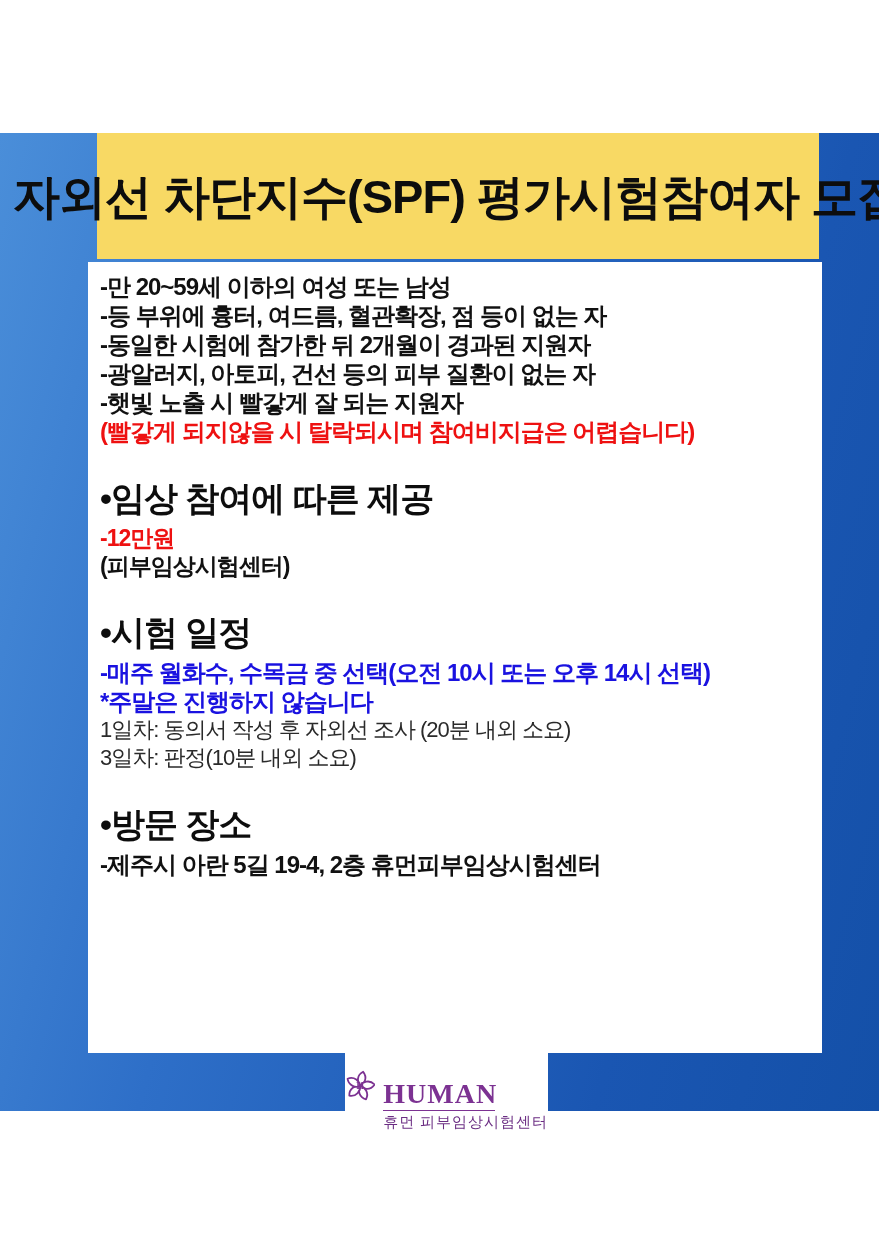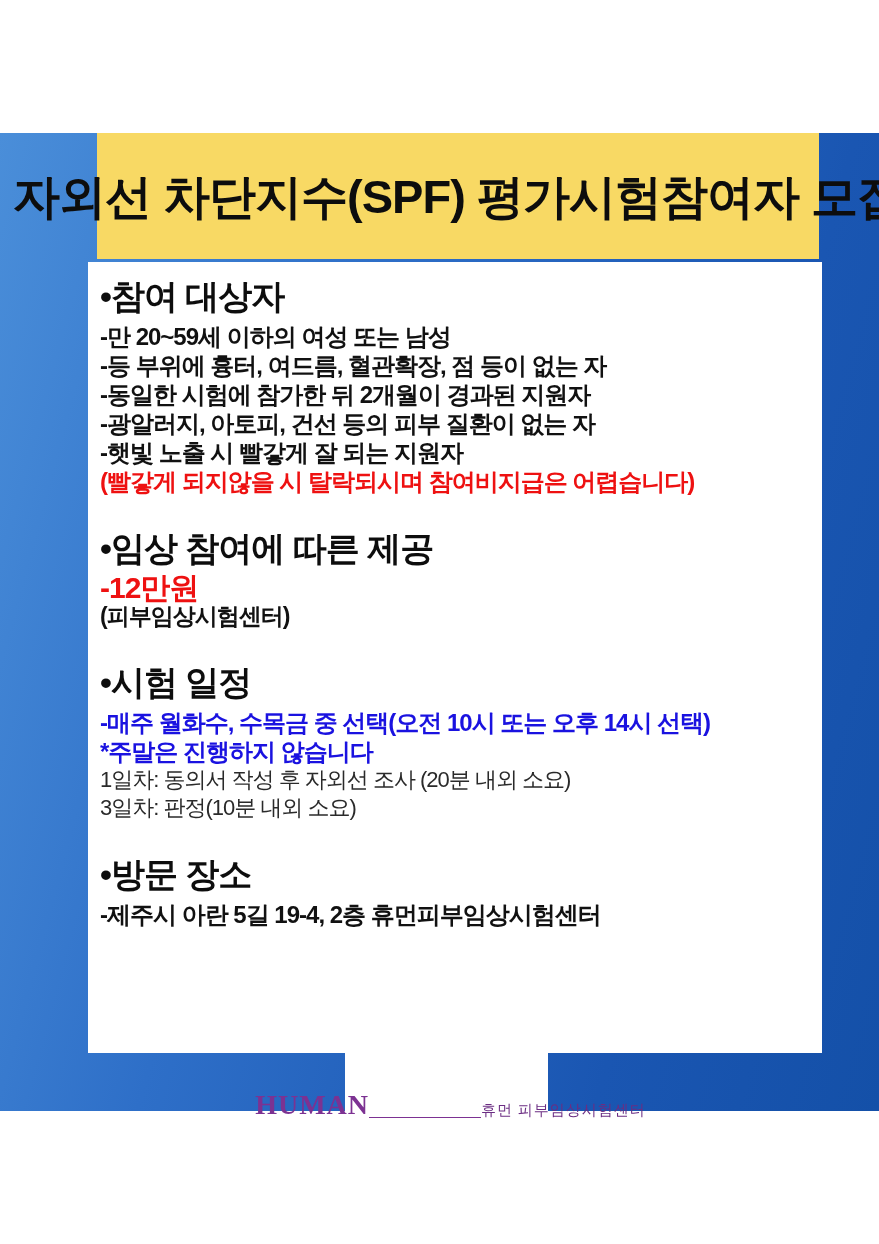--- a/index.html
+++ b/index.html
@@ -68,21 +68,21 @@
     font-weight: 700;
     color: #111111;
     line-height: 29px;
     letter-spacing: -1px;
     white-space: nowrap;
   }
   .red-line { color: #ee1111; }
   .blue-line { color: #1a12e0; }
 
   .amount-line {
-    font-size: 30px;
+    font-size: 23px;
     font-weight: 700;
     color: #ee1111;
     line-height: 28px;
     letter-spacing: -1px;
   }
   .note-line {
     font-size: 23px;
     font-weight: 700;
     color: #111111;
     line-height: 28px;
@@ -102,21 +102,21 @@
     position: absolute;
     left: 345px; top: 1053px;
     width: 203px; height: 72px;
     background: #ffffff;
     display: flex;
     align-items: center;
     justify-content: center;
     gap: 8px;
   }
   .flower { width: 52px; height: 66px; margin-top: -6px; }
-  .logo-text-col { display: flex; flex-direction: row; align-items: flex-end; margin-top: 32px; }
+  .logo-text-col { display: flex; flex-direction: column; align-items: flex-start; margin-top: 32px; }
   .logo-name {
     font-family: "Liberation Serif", serif;
     font-size: 28px;
     font-weight: 600;
     color: #7c3292;
     letter-spacing: 1px;
     line-height: 30px;
   }
   .logo-rule {
     width: 112px; height: 0;
@@ -138,21 +138,20 @@
 
   <div class="blue-bg"></div>
 
   <div class="banner">
     <div class="t1">자외선 차단지수(SPF) 평가시험</div>
     <div class="t2">참여자 모집</div>
   </div>
 
   <div class="content">
 
-    <div class="sec-heading first">•참여 대상자</div>
     <div class="body-line">-만 20~59세 이하의 여성 또는 남성</div>
     <div class="body-line">-등 부위에 흉터, 여드름, 혈관확장, 점 등이 없는 자</div>
     <div class="body-line">-동일한 시험에 참가한 뒤 2개월이 경과된 지원자</div>
     <div class="body-line">-광알러지, 아토피, 건선 등의 피부 질환이 없는 자</div>
     <div class="body-line">-햇빛 노출 시 빨갛게 잘 되는 지원자</div>
     <div class="body-line red-line">(빨갛게 되지않을 시 탈락되시며 참여비지급은 어렵습니다)</div>
 
     <div class="sec-heading">•임상 참여에 따른 제공</div>
     <div class="amount-line">-12만원</div>
     <div class="note-line">(피부임상시험센터)</div>

